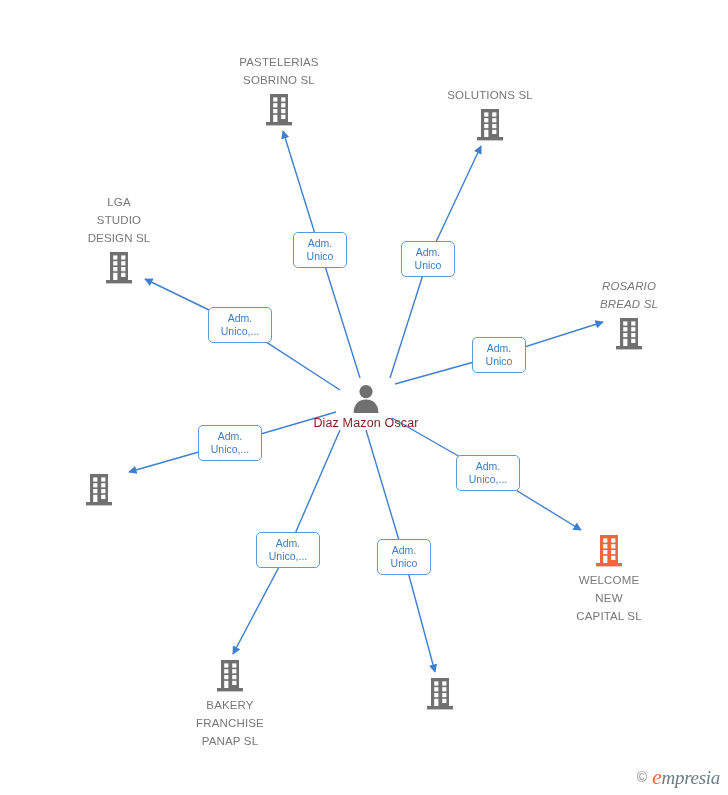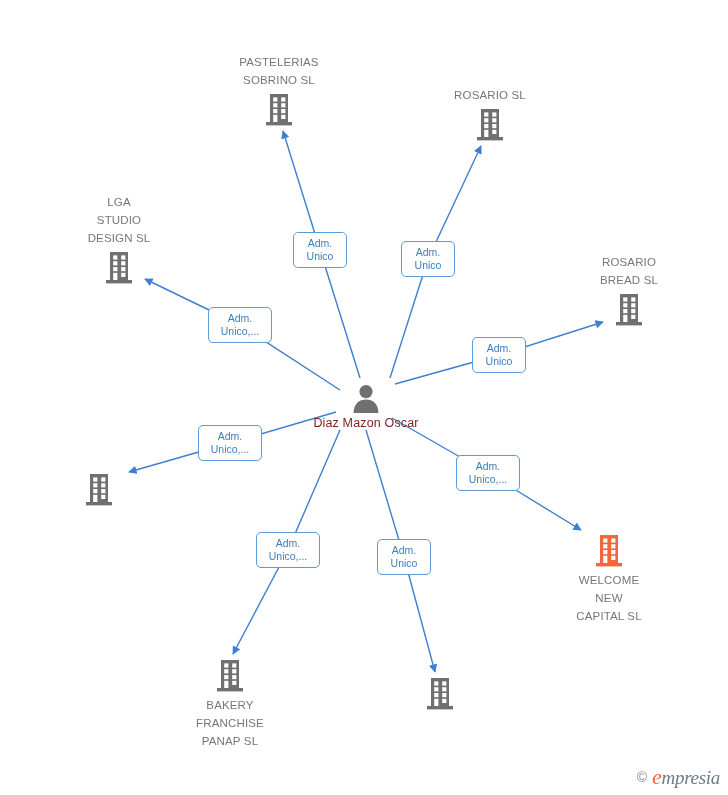--- a/index.html
+++ b/index.html
@@ -139,21 +139,21 @@
             <rect x="16.2" y="4.4" width="4.2" height="4.2" fill="#ffffff"></rect>
             <rect x="8.2" y="10.2" width="4.2" height="4.2" fill="#ffffff"></rect>
             <rect x="16.2" y="10.2" width="4.2" height="4.2" fill="#ffffff"></rect>
             <rect x="8.2" y="16" width="4.2" height="4.2" fill="#ffffff"></rect>
             <rect x="16.2" y="16" width="4.2" height="4.2" fill="#ffffff"></rect>
             <rect x="8.2" y="21.8" width="4.2" height="7.2" fill="#ffffff"></rect>
             <rect x="16.2" y="21.8" width="4.2" height="4.2" fill="#ffffff"></rect>
           </svg></span>
       </div>
       <div class="node label-above" style="left: 490px; top: 86.4px;">
-        <span class="node-label">ROSARIO SL</span>
+        <span class="node-label">SOLUTIONS SL</span>
         <span class="node-icon"><svg width="28" height="34" viewBox="0 0 28 34">
             <rect x="5" y="1" width="18" height="28" fill="#707070"></rect>
             <rect x="1" y="29" width="26" height="3.4" fill="#707070"></rect>
             <rect x="8.2" y="4.4" width="4.2" height="4.2" fill="#ffffff"></rect>
             <rect x="16.2" y="4.4" width="4.2" height="4.2" fill="#ffffff"></rect>
             <rect x="8.2" y="10.2" width="4.2" height="4.2" fill="#ffffff"></rect>
             <rect x="16.2" y="10.2" width="4.2" height="4.2" fill="#ffffff"></rect>
             <rect x="8.2" y="16" width="4.2" height="4.2" fill="#ffffff"></rect>
             <rect x="16.2" y="16" width="4.2" height="4.2" fill="#ffffff"></rect>
             <rect x="8.2" y="21.8" width="4.2" height="7.2" fill="#ffffff"></rect>
@@ -170,21 +170,21 @@
             <rect x="8.2" y="4.4" width="4.2" height="4.2" fill="#ffffff"></rect>
             <rect x="16.2" y="4.4" width="4.2" height="4.2" fill="#ffffff"></rect>
             <rect x="8.2" y="10.2" width="4.2" height="4.2" fill="#ffffff"></rect>
             <rect x="16.2" y="10.2" width="4.2" height="4.2" fill="#ffffff"></rect>
             <rect x="8.2" y="16" width="4.2" height="4.2" fill="#ffffff"></rect>
             <rect x="16.2" y="16" width="4.2" height="4.2" fill="#ffffff"></rect>
             <rect x="8.2" y="21.8" width="4.2" height="7.2" fill="#ffffff"></rect>
             <rect x="16.2" y="21.8" width="4.2" height="4.2" fill="#ffffff"></rect>
           </svg></span>
       </div>
-      <div class="node label-above" style="left: 629px; top: 253px;">
+      <div class="node label-above" style="left: 629px; top: 277px; font-style: italic;">
         <span class="node-label">ROSARIO
 BREAD  SL</span>
         <span class="node-icon"><svg width="28" height="34" viewBox="0 0 28 34">
             <rect x="5" y="1" width="18" height="28" fill="#707070"></rect>
             <rect x="1" y="29" width="26" height="3.4" fill="#707070"></rect>
             <rect x="8.2" y="4.4" width="4.2" height="4.2" fill="#ffffff"></rect>
             <rect x="16.2" y="4.4" width="4.2" height="4.2" fill="#ffffff"></rect>
             <rect x="8.2" y="10.2" width="4.2" height="4.2" fill="#ffffff"></rect>
             <rect x="16.2" y="10.2" width="4.2" height="4.2" fill="#ffffff"></rect>
             <rect x="8.2" y="16" width="4.2" height="4.2" fill="#ffffff"></rect>

